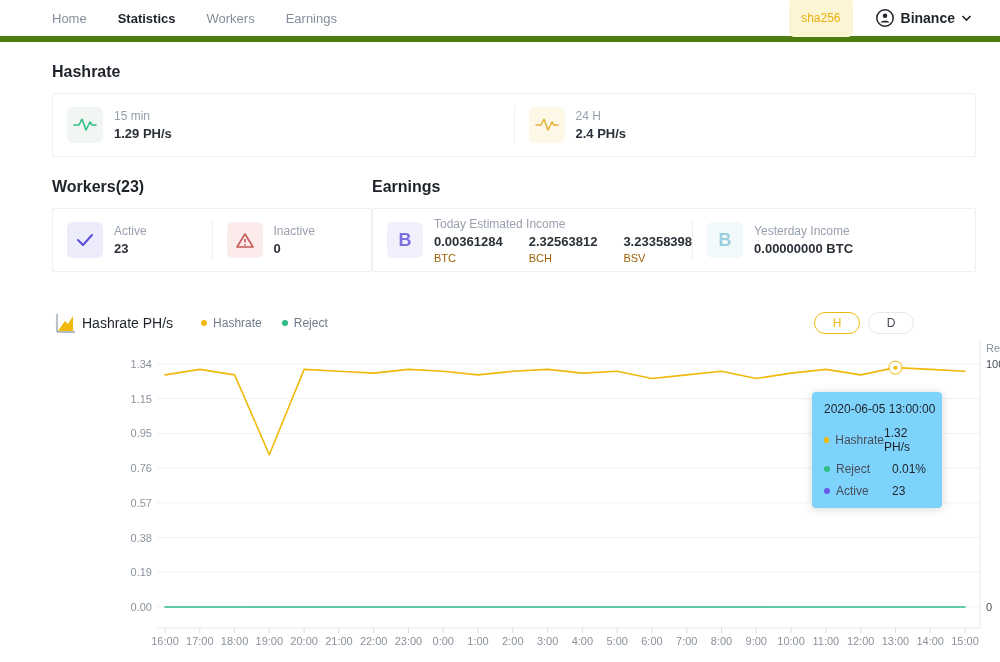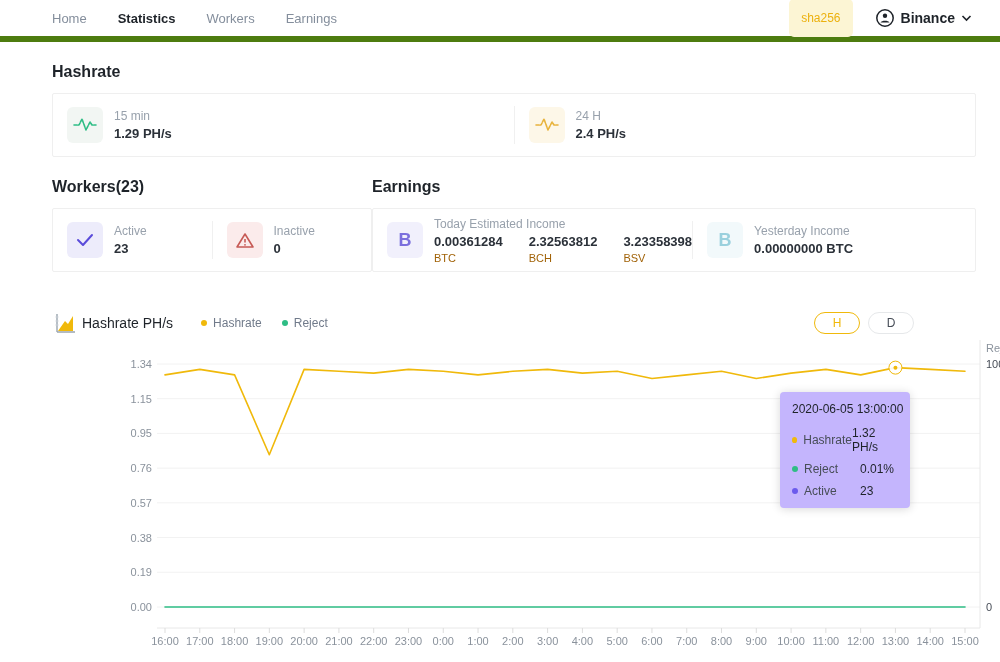--- a/index.html
+++ b/index.html
@@ -47,22 +47,22 @@
   .dot-hashrate { background:#f0b90b; }
   .dot-reject { background:#2ebd85; }
   .dot-active { background:#6b5aed; }
   .range-btns { margin-left:auto; display:flex; gap:8px; }
   .pill { width:46px; height:22px; border-radius:11px; font-size:12px; background:#fff; display:flex; align-items:center; justify-content:center; cursor:pointer; font-family:inherit; }
   .pill.on  { border:1px solid #f0b90b; color:#f0b90b; }
   .pill.off { border:1px solid #e6e8ea; color:#474d57; }
   
   .chart-wrapper { position:relative; margin-left:52px; width:938px; margin-top:4px; }
   .tooltip {
-    position:absolute; left:676px; top:52px; width:130px;
-    background:#c4b5fd; border-radius:4px; padding:10px 12px;
+    position:absolute; left:708px; top:52px; width:130px;
+    background:#7dd3fc; border-radius:4px; padding:10px 12px;
     box-shadow:0 1px 10px rgba(0,0,0,0.16); z-index:3; font-size:12px; color:#333;
   }
   .tt-head { margin-bottom:10px; color:#1e2329; white-space:nowrap; }
   .tt-row { display:flex; align-items:center; margin-top:8px; }
   .tt-label { color:#474d57; width:56px; }
   .tt-value { color:#1e2329; }
 </style>
 </head>
 <body>
 

